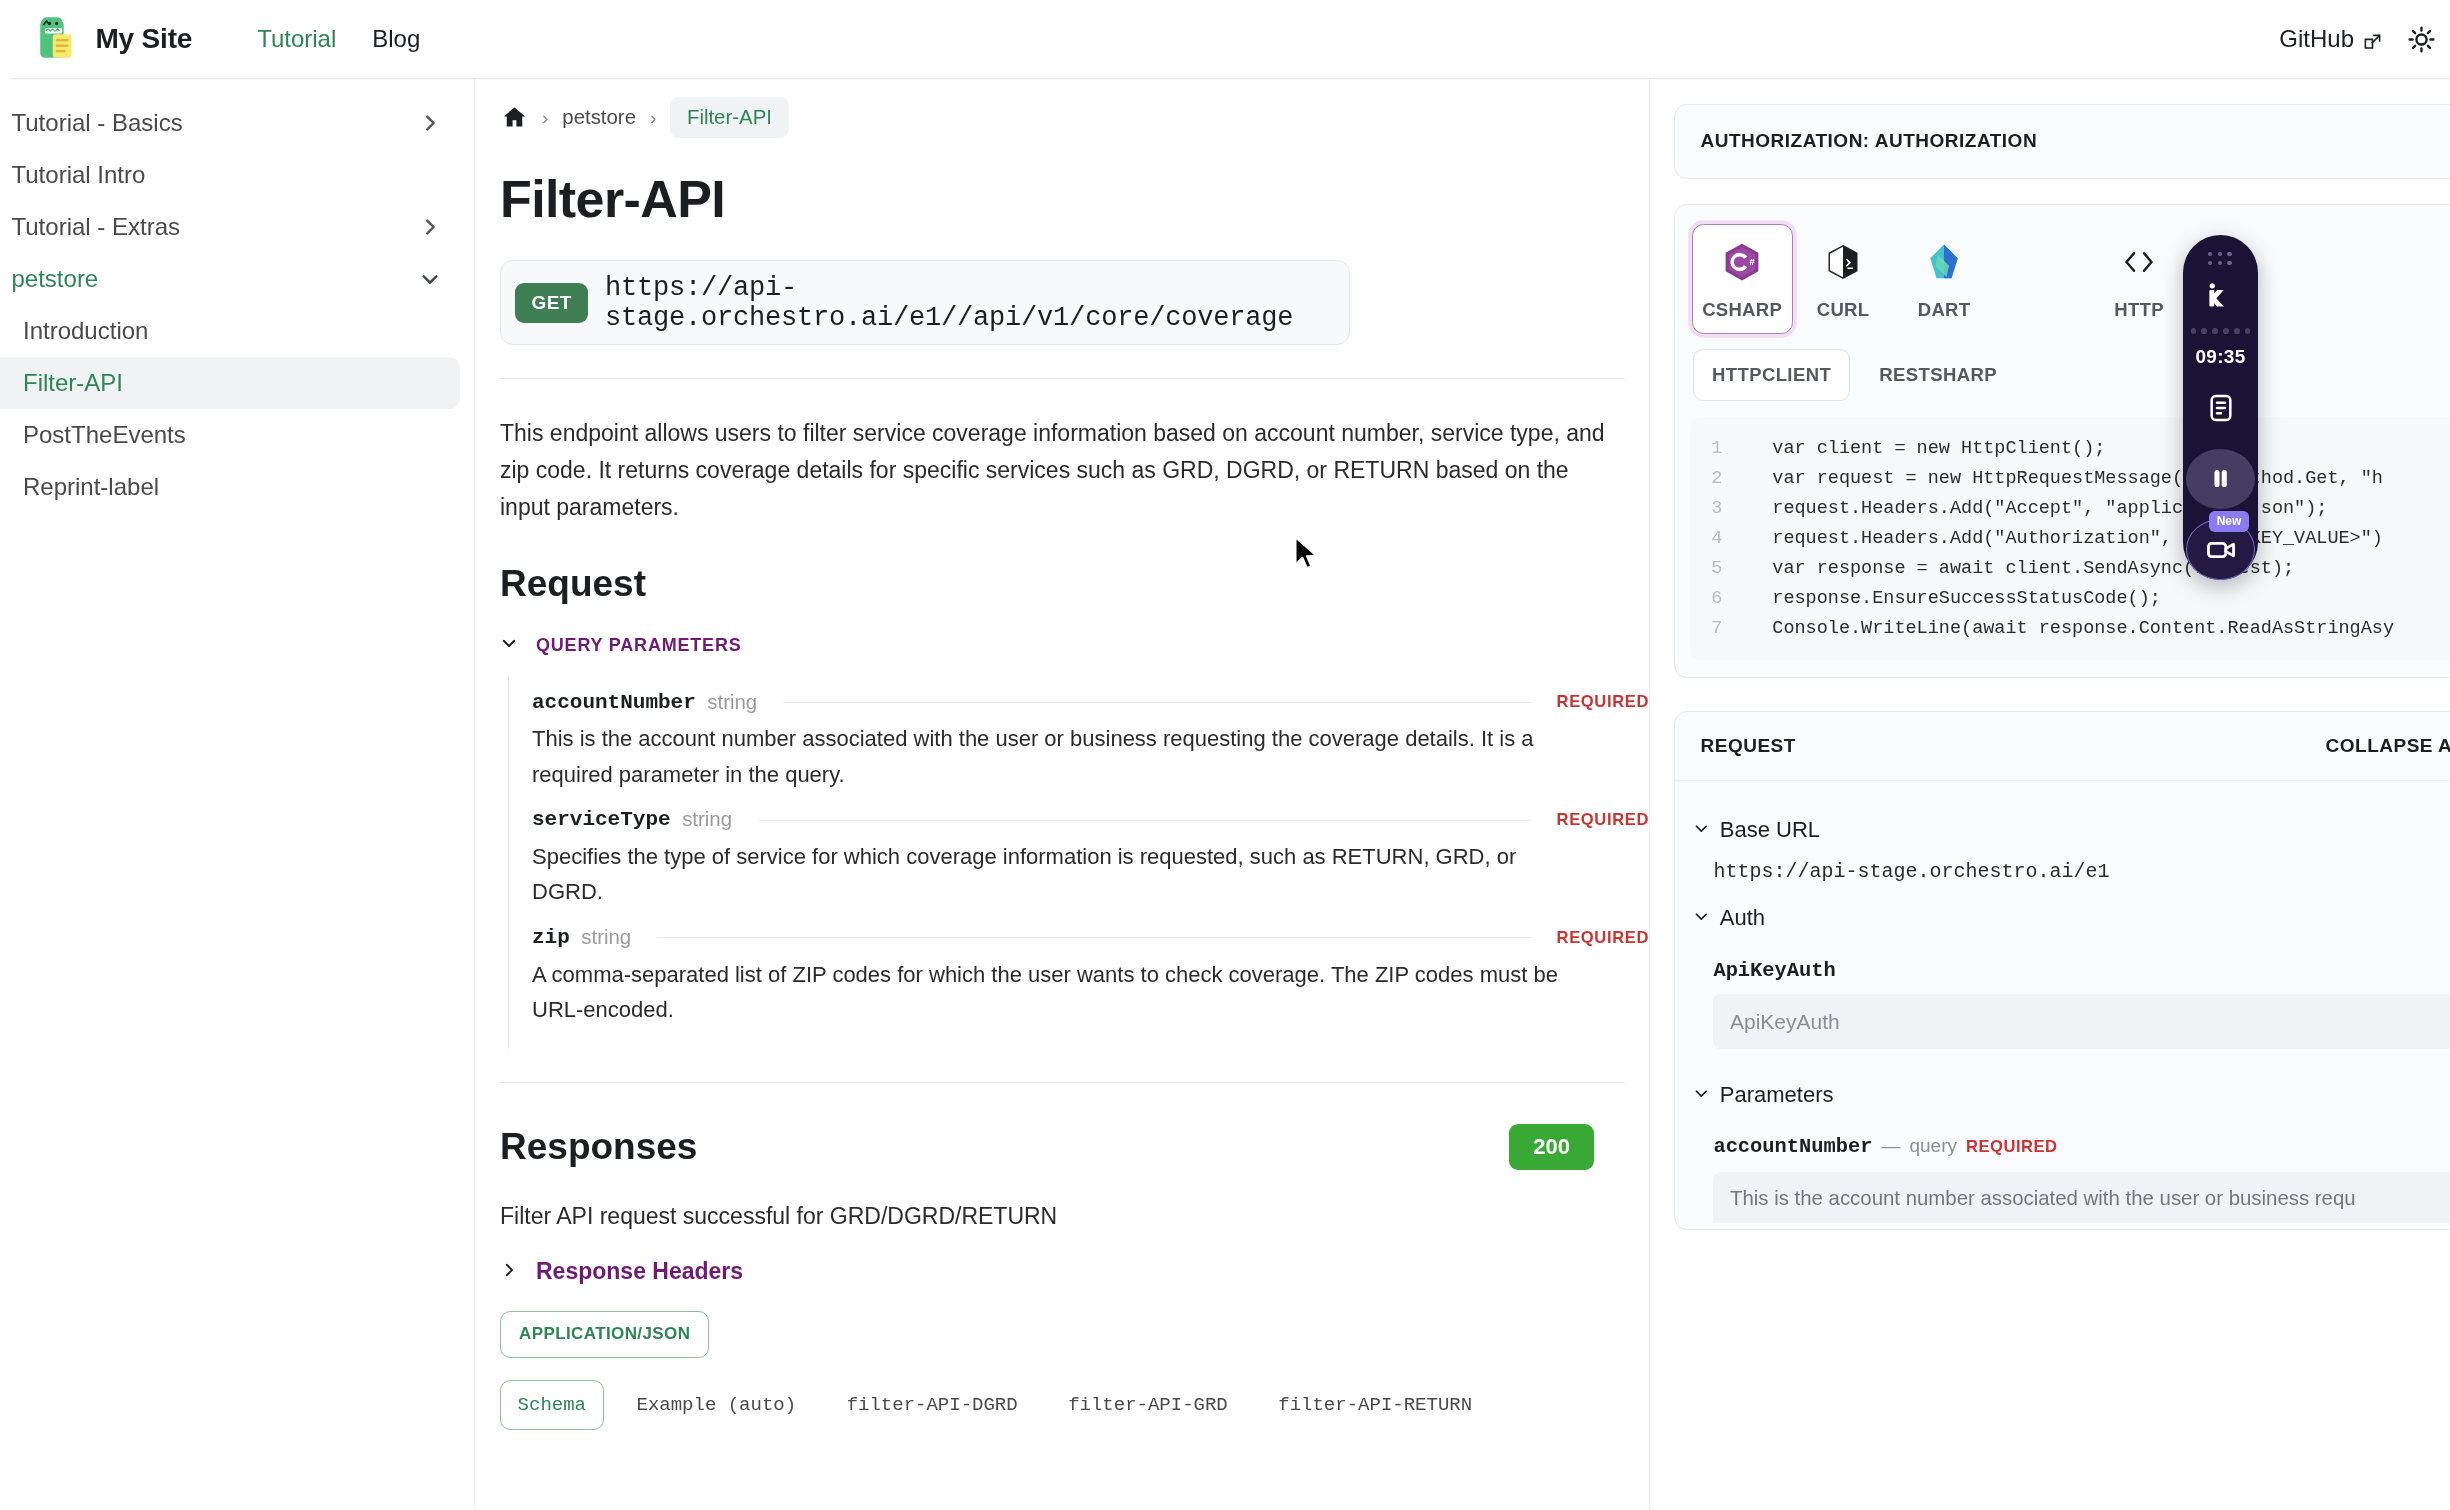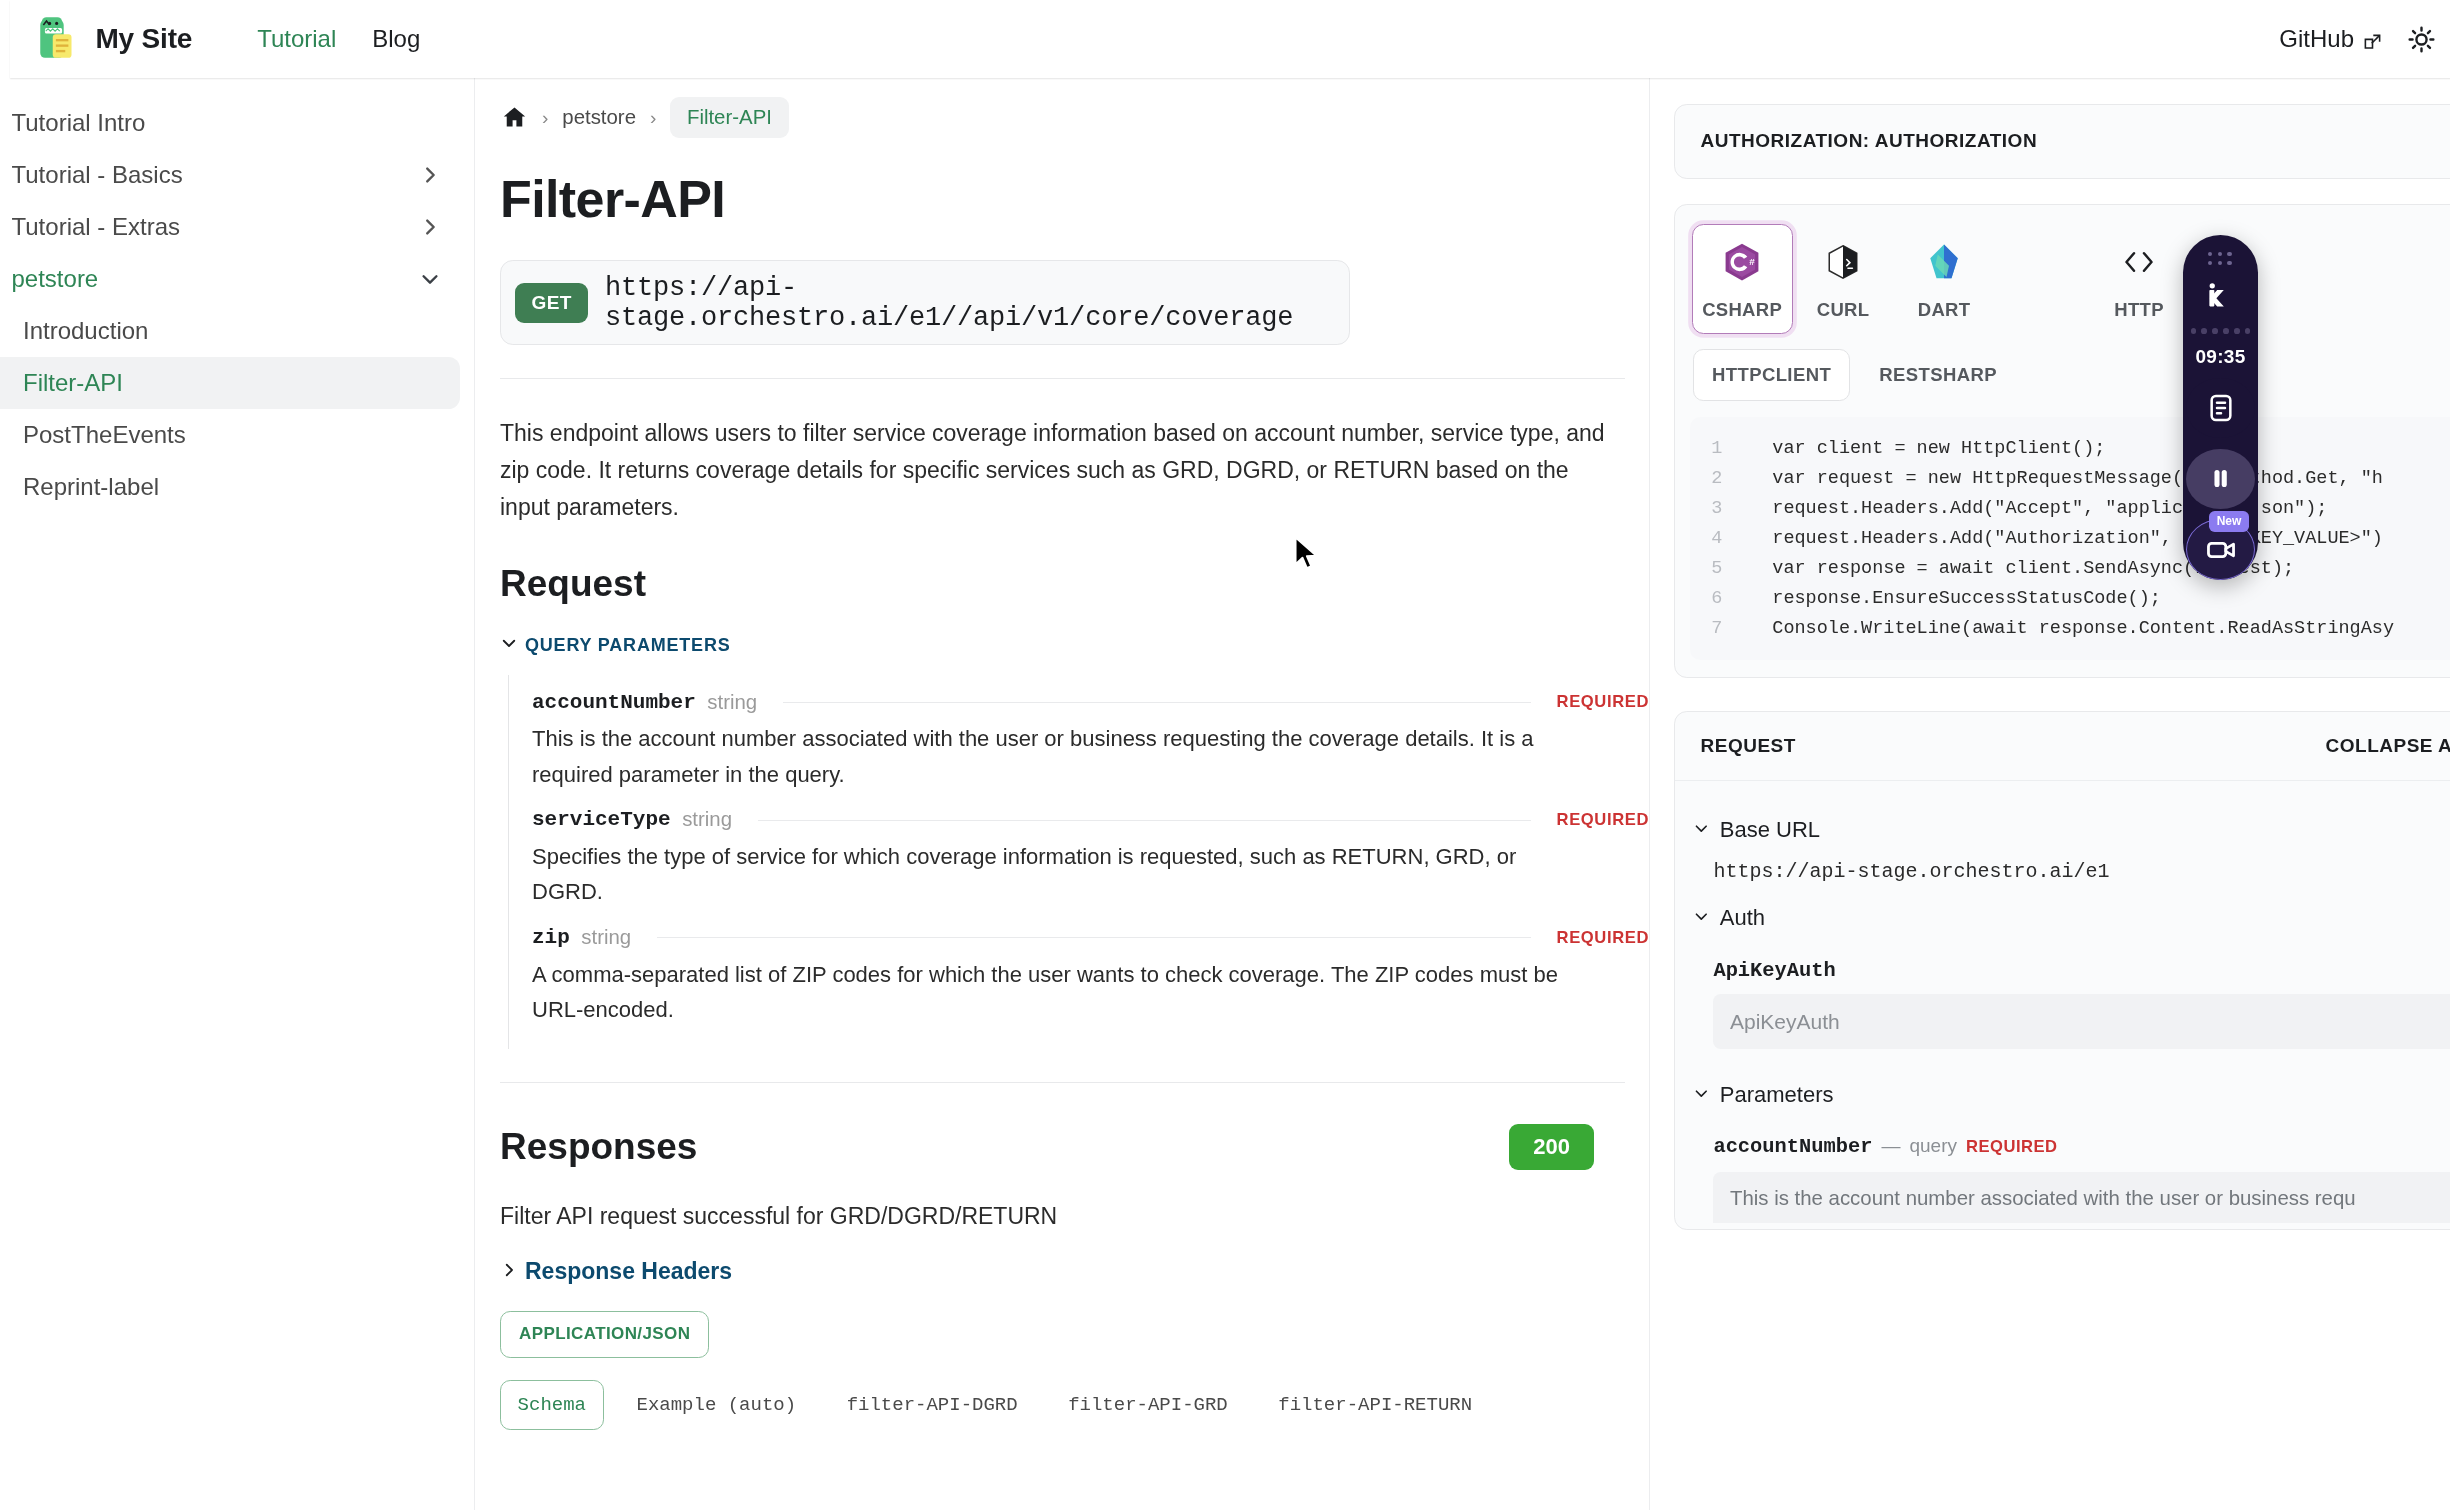--- a/index.html
+++ b/index.html
@@ -87,23 +87,23 @@
   .divider { height: 0.6px; background: #e8e9eb; margin: 33px 24px 0 24px; }
 
   .desc {
     margin: 36px 24px 0 24px; width: 1107px;
     font-size: 23px; line-height: 1.62; color: #2b2b2b;
   }
 
   h2.sec-title { font-size: 37px; font-weight: 800; color: #1c1e21; margin: 37px 0 0 24px; }
 
   .collapse-head {
-    display: flex; align-items: center; gap: 7px;
+    display: flex; align-items: center; gap: 18px;
     margin: 29px 0 0 24px; font-size: 18px; font-weight: 700;
-    letter-spacing: 0.8px; color: #0c4a6e; cursor: pointer;
+    letter-spacing: 0.8px; color: #701a75; cursor: pointer;
   }
 
   .params-wrap { margin: 18px 0 0 32px; border-left: 1.3px solid #e4e5e7; padding: 7.7px 0 12.8px 0; }
   .param { padding: 0 0 0 0; }
   .param-head { display: flex; align-items: center; gap: 11.5px; padding: 7.7px 0 6.4px 23px; }
   .param-name { font-family: "Liberation Mono", monospace; font-weight: 700; font-size: 21px; color: #1c1e21; }
   .param-type { font-size: 20.4px; color: #9a9a9a; }
   .param-rule { flex: 1; height: 0.6px; background: #e9eaec; margin: 0 14px; }
   .param-req { font-size: 16.6px; font-weight: 700; letter-spacing: 0.6px; color: #cc3333; }
   .param-desc { font-size: 22px; line-height: 1.6; color: #2b2b2b; padding: 1.3px 25.5px 9px 23px; width: 1085px; }
@@ -260,29 +260,29 @@
       <svg viewBox="0 0 24 24" width="29" height="29" fill="none" stroke="#1c1e21" stroke-width="2" stroke-linecap="round">
         <circle cx="12" cy="12" r="4.2"></circle>
         <path d="M12 2.2v2.4M12 19.4v2.4M2.2 12h2.4M19.4 12h2.4M5 5l1.7 1.7M17.3 17.3L19 19M19 5l-1.7 1.7M6.7 17.3L5 19"></path>
       </svg>
     </span>
   </div>
 </div>
 
 <div id="sidebar">
   <div class="side-item lvl1">
-    <span class="lbl">Tutorial Intro</span>
-  </div>
-  <div class="side-item lvl1">
     <span class="lbl">Tutorial - Basics</span>
     <span class="chev">
       <svg viewBox="0 0 24 24" width="22" height="22" fill="none" stroke="#555" stroke-width="2.6" stroke-linecap="round" stroke-linejoin="round">
           <path d="M9 5l7 7-7 7"></path>
         </svg>
     </span>
+  </div>
+  <div class="side-item lvl1">
+    <span class="lbl">Tutorial Intro</span>
   </div>
   <div class="side-item lvl1">
     <span class="lbl">Tutorial - Extras</span>
     <span class="chev">
       <svg viewBox="0 0 24 24" width="22" height="22" fill="none" stroke="#555" stroke-width="2.6" stroke-linecap="round" stroke-linejoin="round">
           <path d="M9 5l7 7-7 7"></path>
         </svg>
     </span>
   </div>
   <div class="side-item lvl1 green">

